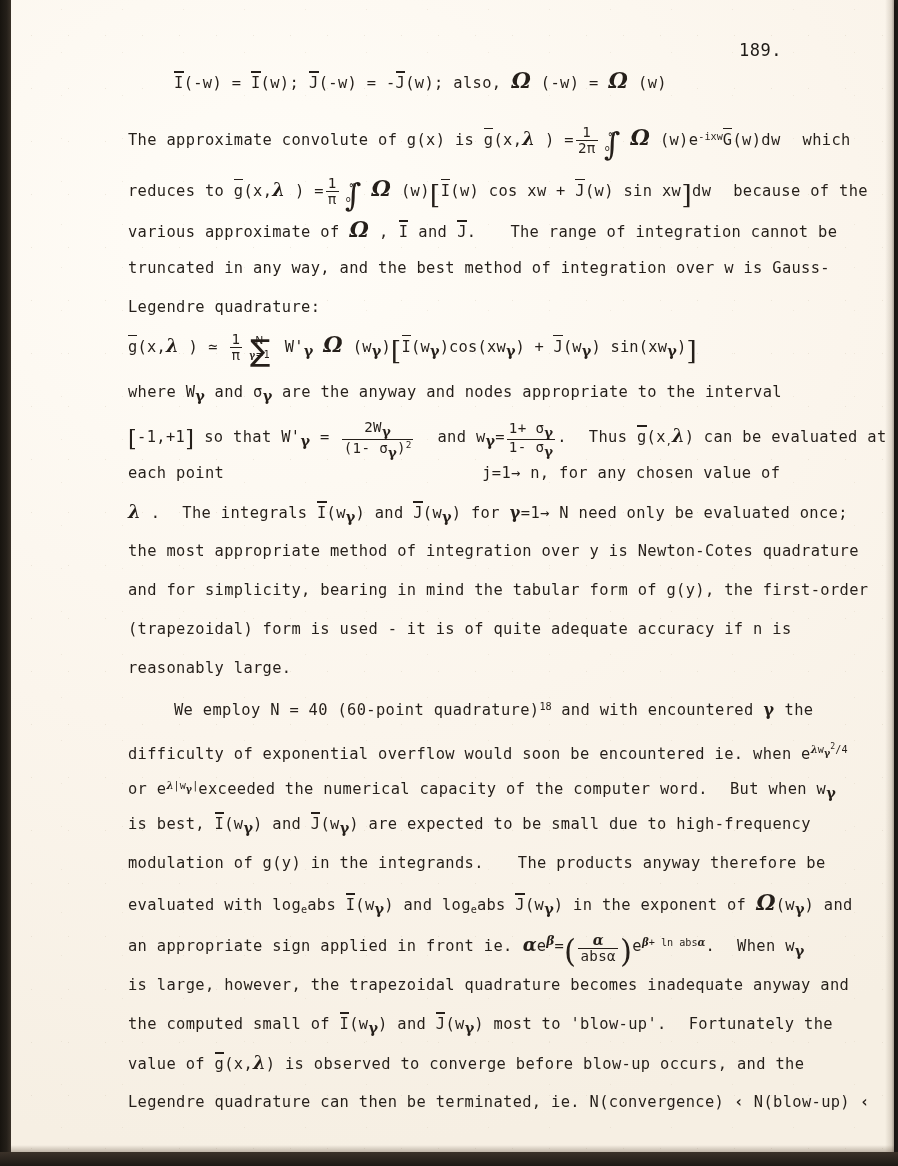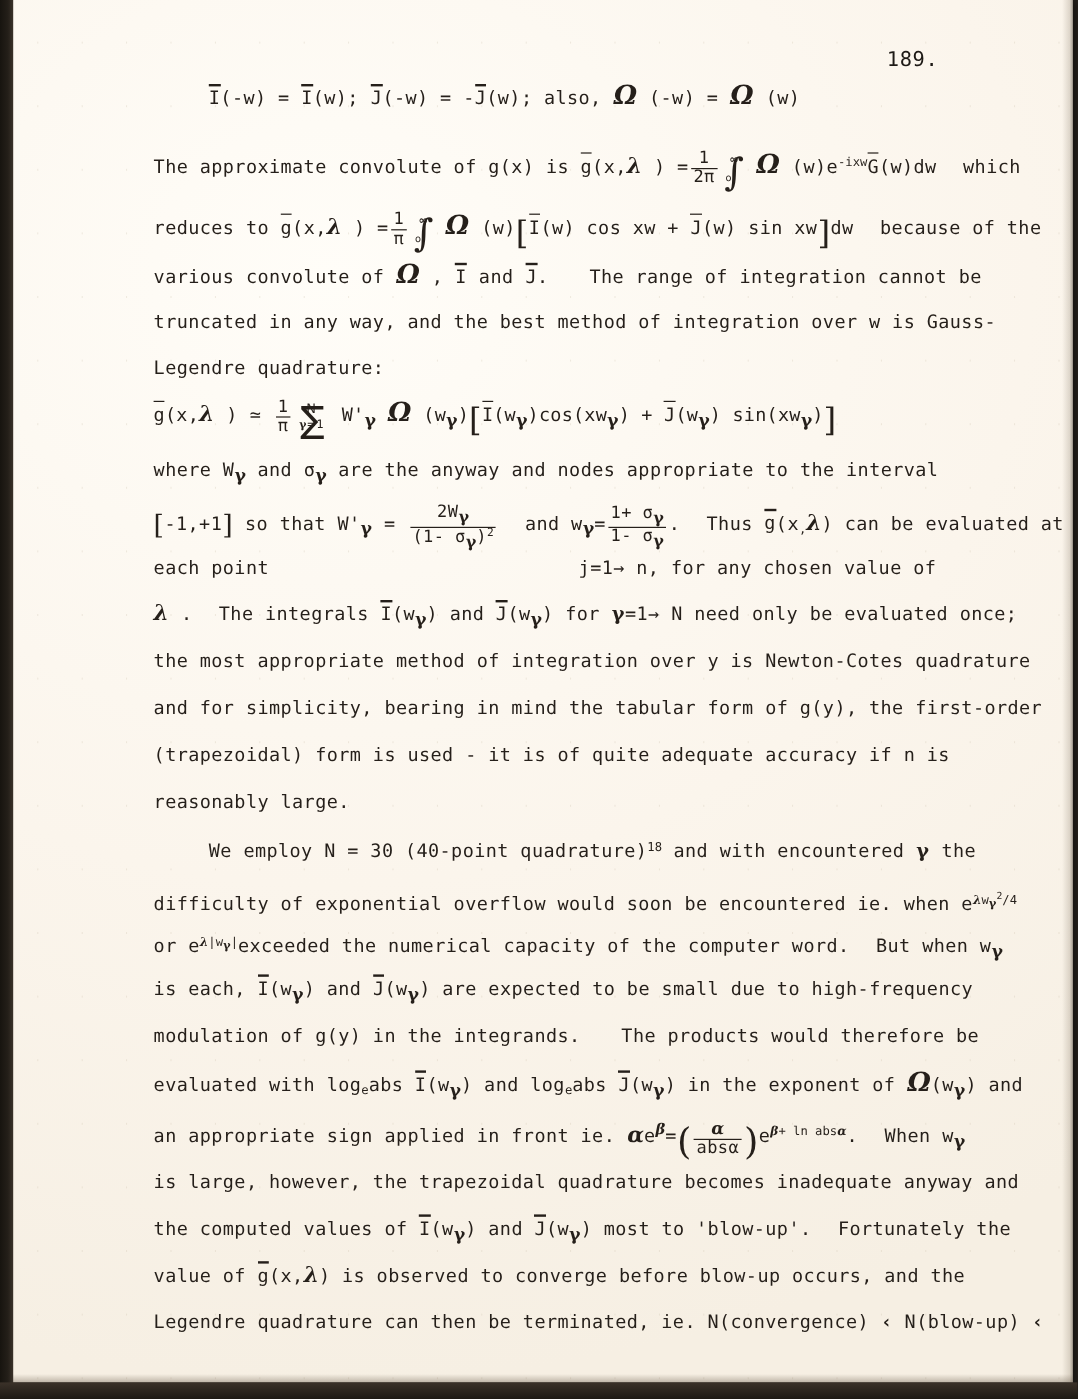--- a/index.html
+++ b/index.html
@@ -211,58 +211,58 @@
     <div id="content">
 
       <div class="pageno">189.</div>
 
       <div class="ln" style="top:70px; padding-left:46px;"><span class="ovl">I</span><span>(-w) = </span><span class="ovl">I</span><span>(w);</span><span class="sp"></span><span class="ovl">J</span><span>(-w) = -</span><span class="ovl">J</span><span>(w);  also,</span><span class="sp"></span><span class="hand big">Ω</span><span class="sp"></span><span>(-w) =</span><span class="sp"></span><span class="hand big">Ω</span><span class="sp"></span><span>(w)</span></div>
 
       <div class="ln" style="top:125px;"><span>The approximate convolute of g(x) is </span><span class="ovl">g</span><span>(x,</span><span class="hand">λ</span><span class="sp"></span><span>) =</span><span class="frac"><span class="num">1</span><span class="den">2π</span></span><span class="intg">∫<span class="lim-top">∞</span><span class="lim-bot">o</span></span><span class="hand big">Ω</span><span class="sp"></span><span>(w)e</span><sup>-ixw</sup><span class="ovl">G</span><span>(w)dw</span><span class="sp2"></span><span>which</span></div>
 
       <div class="ln" style="top:176px;"><span>reduces to </span><span class="ovl">g</span><span>(x,</span><span class="hand">λ</span><span class="sp"></span><span>) =</span><span class="frac"><span class="num">1</span><span class="den">π</span></span><span class="intg">∫<span class="lim-top">∞</span><span class="lim-bot">o</span></span><span class="hand big">Ω</span><span class="sp"></span><span>(w)</span><span class="tbrk">[</span><span class="ovl">I</span><span>(w) cos xw + </span><span class="ovl">J</span><span>(w) sin xw</span><span class="tbrk">]</span><span>dw</span><span class="sp2"></span><span>because of the</span></div>
 
-      <div class="ln" style="top:219px;"><span>various convolute of</span><span class="sp"></span><span class="hand big">Ω</span><span class="sp"></span><span>,</span><span class="sp"></span><span class="ovl">I</span><span class="sp"></span><span>and</span><span class="sp"></span><span class="ovl">J</span><span>.</span><span class="sp3"></span><span>The range of integration cannot be</span></div>
+      <div class="ln" style="top:219px;"><span>various approximate of</span><span class="sp"></span><span class="hand big">Ω</span><span class="sp"></span><span>,</span><span class="sp"></span><span class="ovl">I</span><span class="sp"></span><span>and</span><span class="sp"></span><span class="ovl">J</span><span>.</span><span class="sp3"></span><span>The range of integration cannot be</span></div>
 
       <div class="ln" style="top:258px;">truncated in any way, and the best method of integration over w is Gauss-</div>
 
       <div class="ln" style="top:297px;">Legendre quadrature:</div>
 
       <div class="ln disp" style="top:332px; left:118px;"><span class="ovl">g</span><span>(x,</span><span class="hand">λ</span><span class="sp"></span><span>)</span><span class="sp"></span><span>≃</span><span class="sp"></span><span class="frac"><span class="num">1</span><span class="den">π</span></span><span class="sigma">∑<span class="lim-top">N</span><span class="lim-bot"><span class="gam">γ</span><span>=1</span></span></span><span>W'</span><sub class="gam">γ</sub><span class="sp"></span><span class="hand big">Ω</span><span class="sp"></span><span>(w</span><sub class="gam">γ</sub><span>)</span><span class="tbrk">[</span><span class="ovl">I</span><span>(w</span><sub class="gam">γ</sub><span>)cos(xw</span><sub class="gam">γ</sub><span>) + </span><span class="ovl">J</span><span>(w</span><sub class="gam">γ</sub><span>) sin(xw</span><sub class="gam">γ</sub><span>)</span><span class="tbrk">]</span></div>
 
       <div class="ln" style="top:382px;"><span>where W</span><sub class="gam">γ</sub><span> and σ</span><sub class="gam">γ</sub><span> are the anyway and nodes appropriate to the interval</span></div>
 
       <div class="ln" style="top:420px;"><span class="mbrk">[</span><span>-1,+1</span><span class="mbrk">]</span><span class="sp"></span><span>so that W'</span><sub class="gam">γ</sub><span class="sp"></span><span>=</span><span class="sp"></span><span class="frac" style="vertical-align:-0.72em;"><span class="num"><span>2W</span><sub class="gam">γ</sub></span><span class="den"><span>(1- σ</span><sub class="gam">γ</sub><span>)</span><sup>2</sup></span></span><span class="sp2"></span><span>and w</span><sub class="gam">γ</sub><span>=</span><span class="frac" style="vertical-align:-0.72em;"><span class="num"><span>1+ σ</span><sub class="gam">γ</sub></span><span class="den"><span>1- σ</span><sub class="gam">γ</sub></span></span><span>.</span><span class="sp2"></span><span>Thus </span><span class="ovl">g</span><span>(x</span><sub>,</sub><span class="hand">λ</span><span>) can be evaluated at</span></div>
 
       <div class="ln" style="top:463px;"><span>each point</span><span style="display:inline-block;width:258px;"></span><span>j=1→ n, for any chosen value of</span></div>
 
       <div class="ln" style="top:502px;"><span class="hand">λ</span><span class="sp"></span><span>.</span><span class="sp2"></span><span>The integrals </span><span class="ovl">I</span><span>(w</span><sub class="gam">γ</sub><span>) and </span><span class="ovl">J</span><span>(w</span><sub class="gam">γ</sub><span>) for</span><span class="sp"></span><span class="gam" style="font-size:1.05em;">γ</span><span>=1→ N need only be evaluated once;</span></div>
 
       <div class="ln" style="top:541px;">the most appropriate method of integration over y is Newton-Cotes quadrature</div>
       <div class="ln" style="top:580px;">and for simplicity, bearing in mind the tabular form of g(y), the first-order</div>
       <div class="ln" style="top:619px;">(trapezoidal) form is used - it is of quite adequate accuracy if n is</div>
       <div class="ln" style="top:658px;">reasonably large.</div>
 
-      <div class="ln ind" style="top:697px;"><span>We employ N = 30 (40-point quadrature)</span><sup>18</sup><span> and with encountered</span><span class="sp"></span><span class="gam" style="font-size:1.05em;">γ</span><span class="sp"></span><span>the</span></div>
+      <div class="ln ind" style="top:697px;"><span>We employ N = 40 (60-point quadrature)</span><sup>18</sup><span> and with encountered</span><span class="sp"></span><span class="gam" style="font-size:1.05em;">γ</span><span class="sp"></span><span>the</span></div>
 
       <div class="ln" style="top:736px;"><span>difficulty of exponential overflow would soon be encountered ie. when e</span><sup><span class="hand" style="font-size:1.0em;">λ</span><span>w</span><sub class="gam">γ</sub><sup style="font-size:.8em;">2</sup><span>/4</span></sup></div>
 
       <div class="ln" style="top:775px;"><span>or e</span><sup><span class="hand" style="font-size:1.0em;">λ</span><span>|w</span><sub class="gam">γ</sub><span>|</span></sup><span>exceeded the numerical capacity of the computer word.</span><span class="sp2"></span><span>But when w</span><sub class="gam">γ</sub></div>
 
-      <div class="ln" style="top:814px;"><span>is each, </span><span class="ovl">I</span><span>(w</span><sub class="gam">γ</sub><span>) and </span><span class="ovl">J</span><span>(w</span><sub class="gam">γ</sub><span>) are expected to be small due to high-frequency</span></div>
-
-      <div class="ln" style="top:853px;"><span>modulation of g(y) in the integrands.</span><span class="sp3"></span><span>The products would therefore be</span></div>
+      <div class="ln" style="top:814px;"><span>is best, </span><span class="ovl">I</span><span>(w</span><sub class="gam">γ</sub><span>) and </span><span class="ovl">J</span><span>(w</span><sub class="gam">γ</sub><span>) are expected to be small due to high-frequency</span></div>
+
+      <div class="ln" style="top:853px;"><span>modulation of g(y) in the integrands.</span><span class="sp3"></span><span>The products anyway therefore be</span></div>
 
       <div class="ln" style="top:892px;"><span>evaluated with log</span><sub>e</sub><span>abs </span><span class="ovl">I</span><span>(w</span><sub class="gam">γ</sub><span>) and log</span><sub>e</sub><span>abs </span><span class="ovl">J</span><span>(w</span><sub class="gam">γ</sub><span>) in the exponent of</span><span class="sp"></span><span class="hand big">Ω</span><span>(w</span><sub class="gam">γ</sub><span>) and</span></div>
 
       <div class="ln" style="top:931px;"><span>an appropriate sign applied in front ie.</span><span class="sp"></span><span class="hand">α</span><span>e</span><sup class="hand" style="font-size:.80em;">β</sup><span>=</span><span class="pbrk">(</span><span class="frac" style="vertical-align:-0.68em;"><span class="num hand" style="font-size:1.0em;">α</span><span class="den">absα</span></span><span class="pbrk">)</span><span>e</span><sup><span class="hand" style="font-size:1.0em;">β</span><span>+ ln abs</span><span class="hand" style="font-size:1.0em;">α</span></sup><span>.</span><span class="sp2"></span><span>When w</span><sub class="gam">γ</sub></div>
 
       <div class="ln" style="top:975px;">is large, however, the trapezoidal quadrature becomes inadequate anyway and</div>
 
-      <div class="ln" style="top:1014px;"><span>the computed values of </span><span class="ovl">I</span><span>(w</span><sub class="gam">γ</sub><span>) and </span><span class="ovl">J</span><span>(w</span><sub class="gam">γ</sub><span>) most to 'blow-up'.</span><span class="sp2"></span><span>Fortunately the</span></div>
+      <div class="ln" style="top:1014px;"><span>the computed small of </span><span class="ovl">I</span><span>(w</span><sub class="gam">γ</sub><span>) and </span><span class="ovl">J</span><span>(w</span><sub class="gam">γ</sub><span>) most to 'blow-up'.</span><span class="sp2"></span><span>Fortunately the</span></div>
 
       <div class="ln" style="top:1053px;"><span>value of </span><span class="ovl">g</span><span>(x,</span><span class="hand">λ</span><span>) is observed to converge before blow-up occurs, and the</span></div>
 
       <div class="ln" style="top:1092px;"><span>Legendre quadrature can then be terminated, ie. N(convergence)</span><span class="sp"></span><span style="font-weight:700;">‹</span><span class="sp"></span><span>N(blow-up)</span><span class="sp"></span><span style="font-weight:700;">‹</span></div>
 
     </div>
 
     <div id="edge-right"></div>
     <div id="edge-bottom"></div>
   </div>

